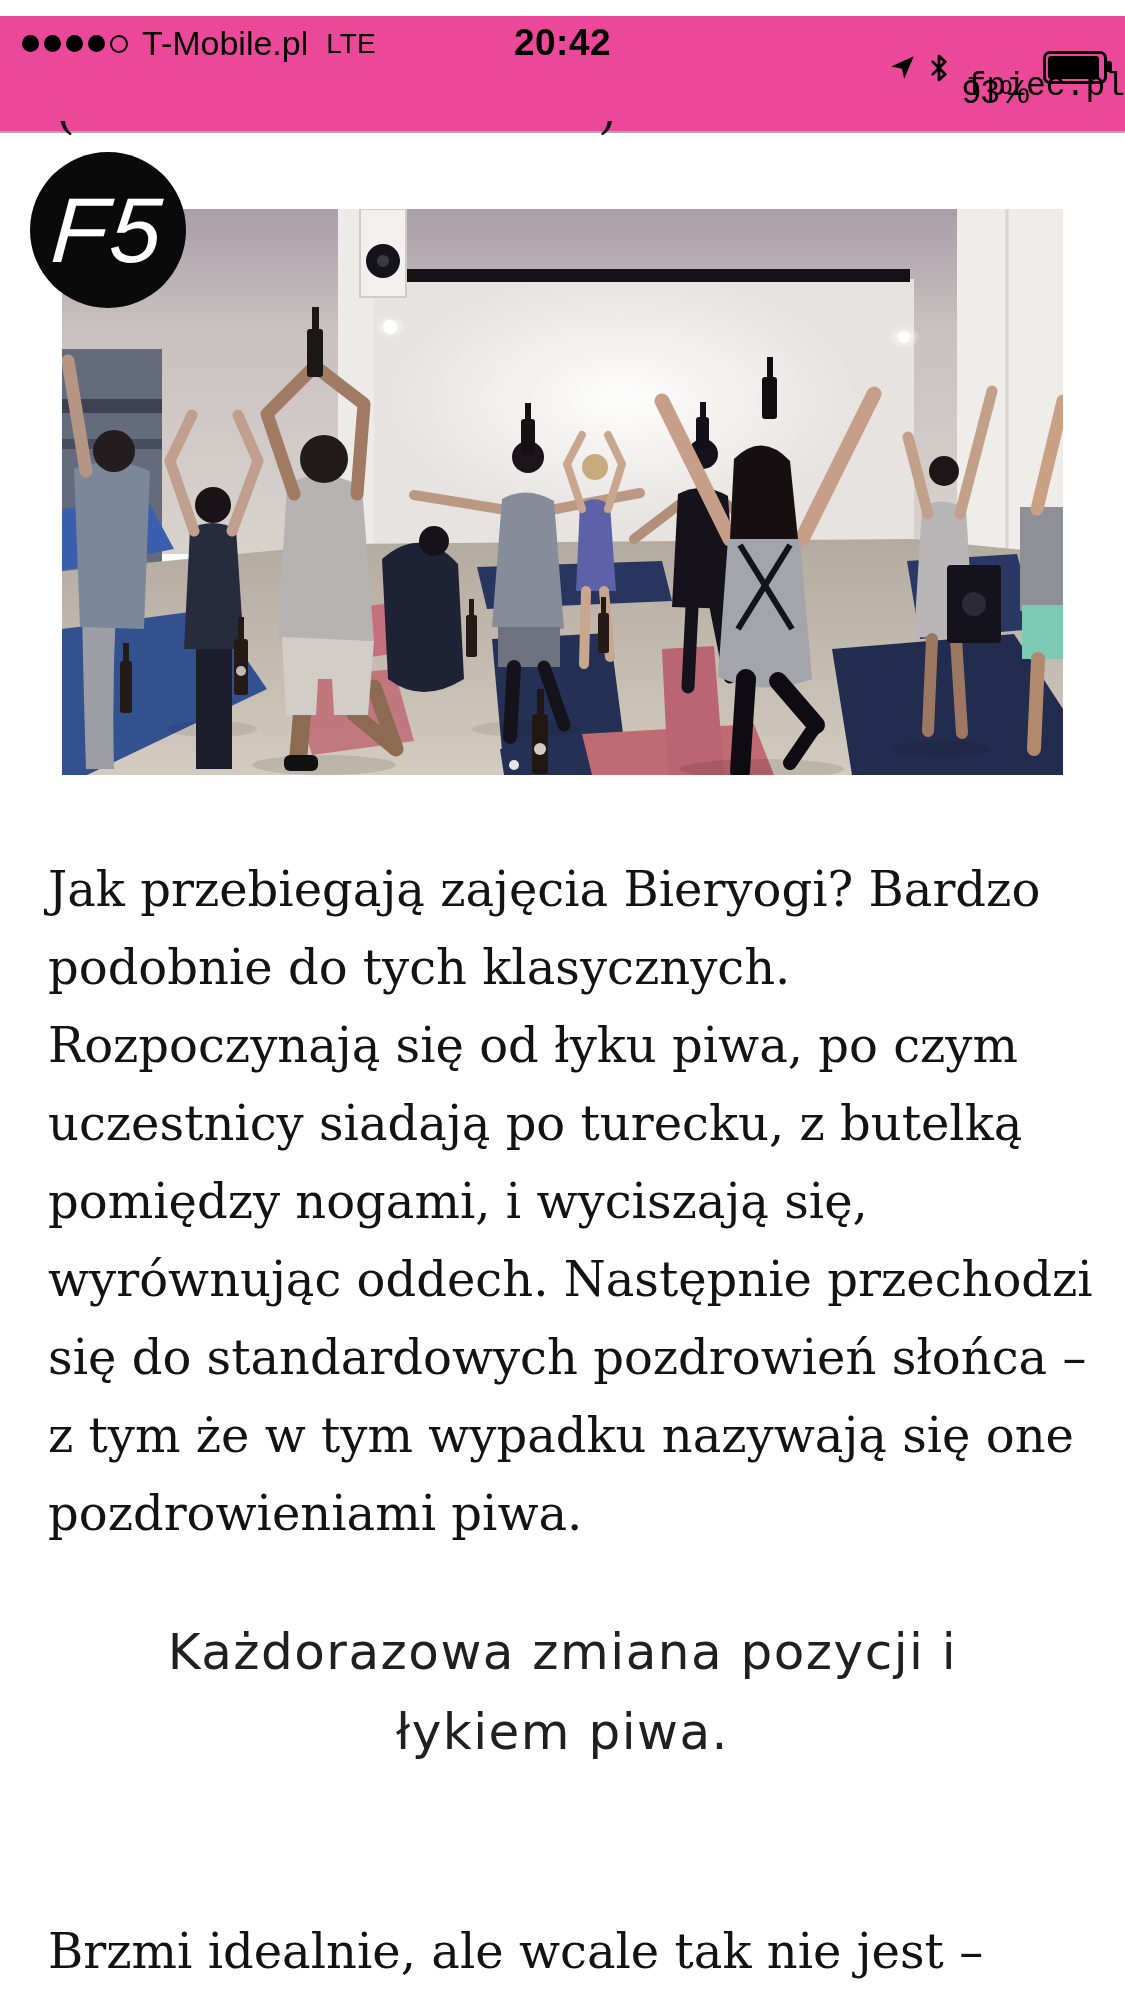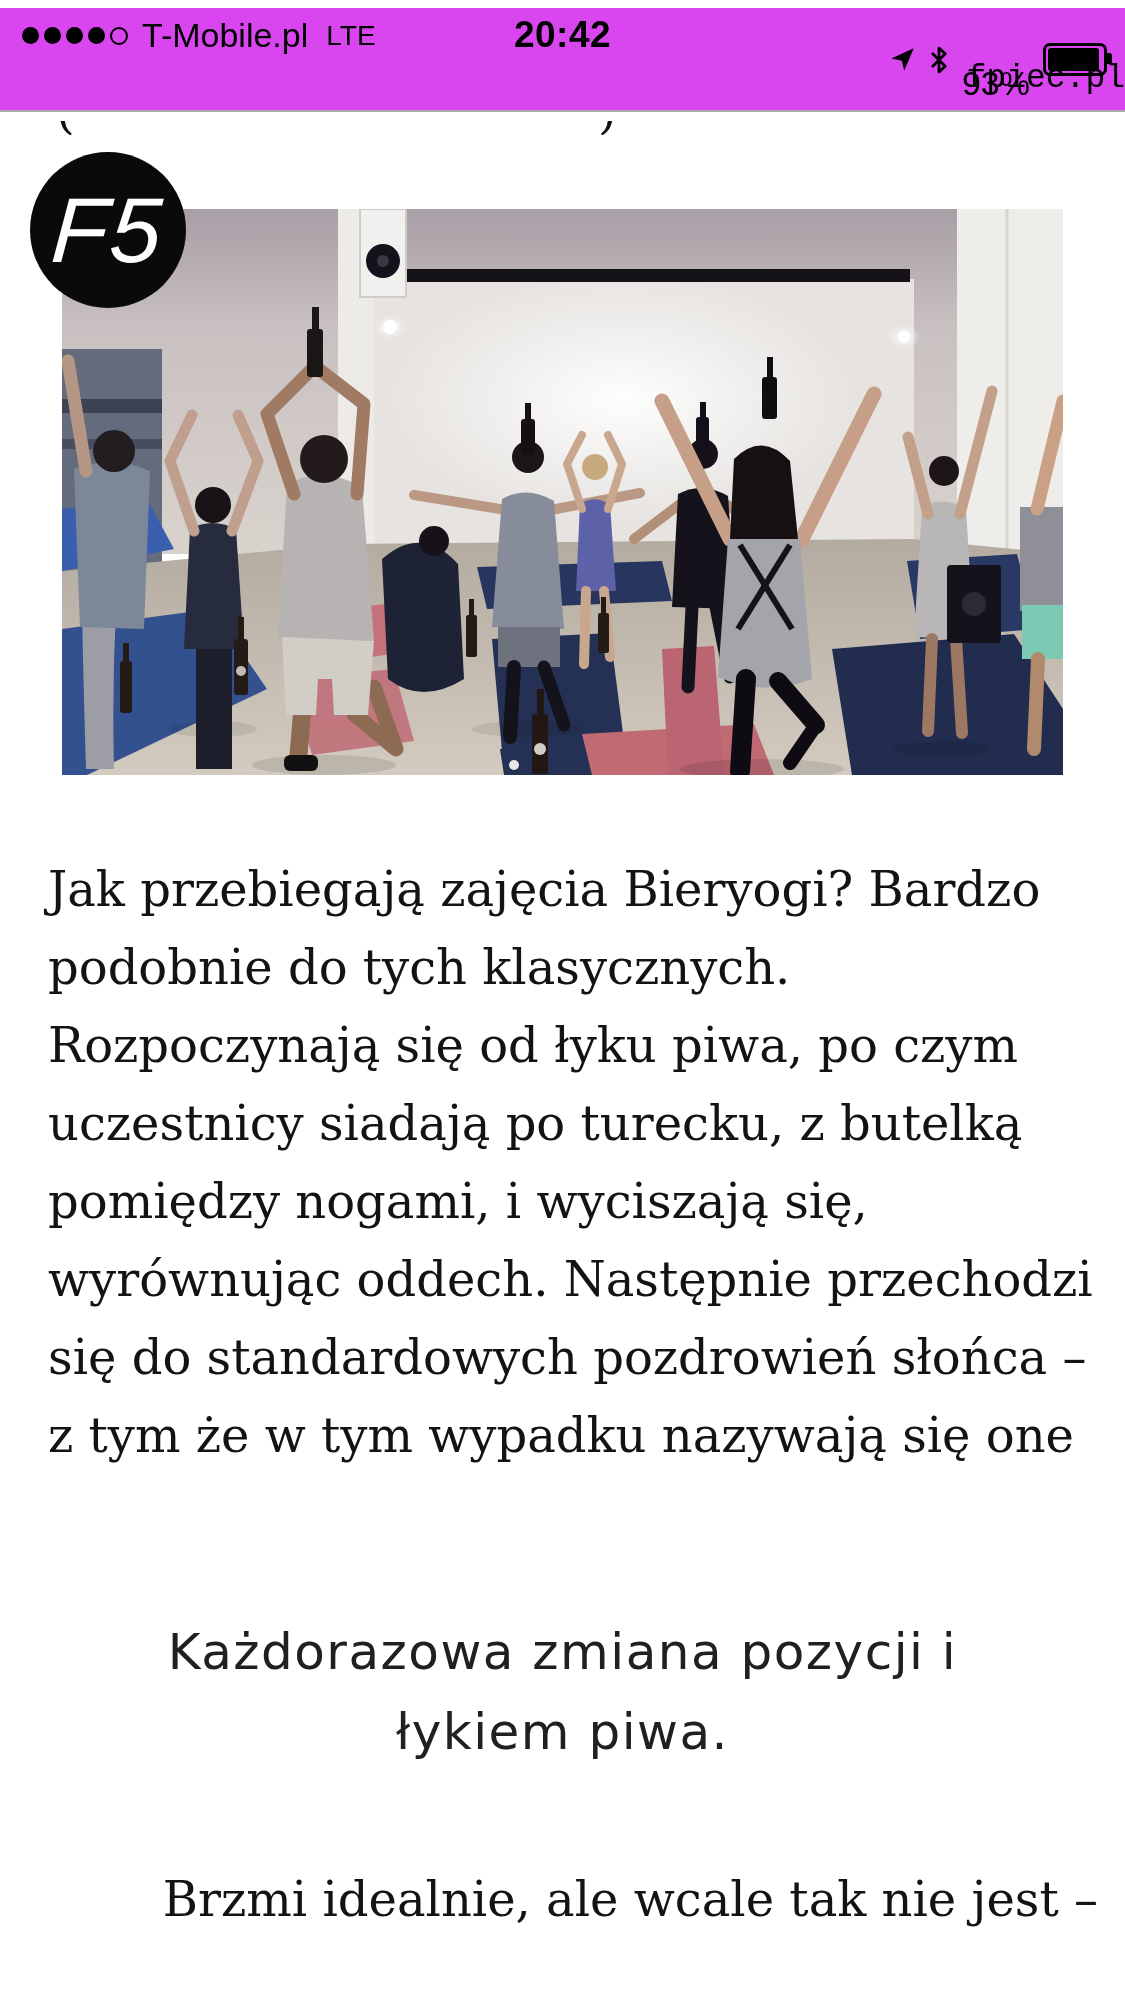--- a/index.html
+++ b/index.html
@@ -2,22 +2,22 @@
 <html><head>
 <meta charset="utf-8">
 <style>
   html,body{margin:0;padding:0;background:#ffffff;}
   .screen{
     position:relative;width:1125px;height:2001px;background:#ffffff;
     overflow:hidden;font-family:"Liberation Sans",sans-serif;color:#111;
   }
   
   .topbar{
-    position:absolute;left:0;top:8px;width:1125px;height:104px;
-    background:#d946ef;border-bottom:2px solid #aaaaaa;box-sizing:border-box;
+    position:absolute;left:0;top:16px;width:1125px;height:117px;
+    background:#ec4899;border-bottom:2px solid #aaaaaa;box-sizing:border-box;
   }
   .sb-row{position:absolute;left:0;top:0;width:100%;height:46px;}
   .sb-left{position:absolute;left:22px;top:8px;display:flex;align-items:center;gap:10px;}
   .dots{display:flex;align-items:center;gap:5px;margin-right:4px;}
   .dot{width:17px;height:17px;border-radius:50%;background:#000;}
   .dot.empty{background:transparent;border:2px solid #000;width:14px;height:14px;}
   .carrier{font-size:34px;color:#000;}
   .network{font-size:28px;color:#000;margin-left:8px;}
   .sb-time{position:absolute;left:0;top:6px;width:100%;text-align:center;
     font-size:37px;font-weight:700;color:#000;letter-spacing:.5px;}
@@ -42,21 +42,21 @@
     font-family:"Liberation Sans",sans-serif;font-style:italic;font-weight:300;
     font-size:92px;color:#ffffff;letter-spacing:2px;transform:skewX(-4deg);
   }
   
   .article-image{position:absolute;left:62px;top:209px;width:1001px;height:566px;margin:0;z-index:1;}
   .article-image svg{display:block;width:100%;height:100%;}
   
   .para{position:absolute;left:48px;width:1050px;font-family:"DejaVu Serif",serif;
     font-size:48px;line-height:78px;color:#131313;}
   .p1{top:850px;}
-  .p2{top:1860px;text-align:right;}
+  .p2{top:1912px;}
   .pullquote{position:absolute;left:30px;top:1612px;width:1065px;margin:0;
     font-family:"DejaVu Sans",sans-serif;font-size:50px;line-height:80px;
     color:#202020;text-align:center;letter-spacing:1.5px;}
 </style>
 </head>
 <body>
 
 <div class="screen">
 
   <header class="topbar">
@@ -289,20 +289,21 @@
 
     <div class="para p1">
       <div>Jak przebiegają zajęcia Bieryogi? Bardzo</div>
       <div>podobnie do tych klasycznych.</div>
       <div>Rozpoczynają się od łyku piwa, po czym</div>
       <div>uczestnicy siadają po turecku, z butelką</div>
       <div>pomiędzy nogami, i wyciszają się,</div>
       <div>wyrównując oddech. Następnie przechodzi</div>
       <div>się do standardowych pozdrowień słońca –</div>
       <div>z tym że w tym wypadku nazywają się one</div>
+      <div>pozdrowieniami piwa.</div>
     </div>
 
     <blockquote class="pullquote">
       <div>Każdorazowa zmiana pozycji i</div>
       <div>łykiem piwa.</div>
     </blockquote>
 
     <div class="para p2">
       <div>Brzmi idealnie, ale wcale tak nie jest –</div>
     </div>

